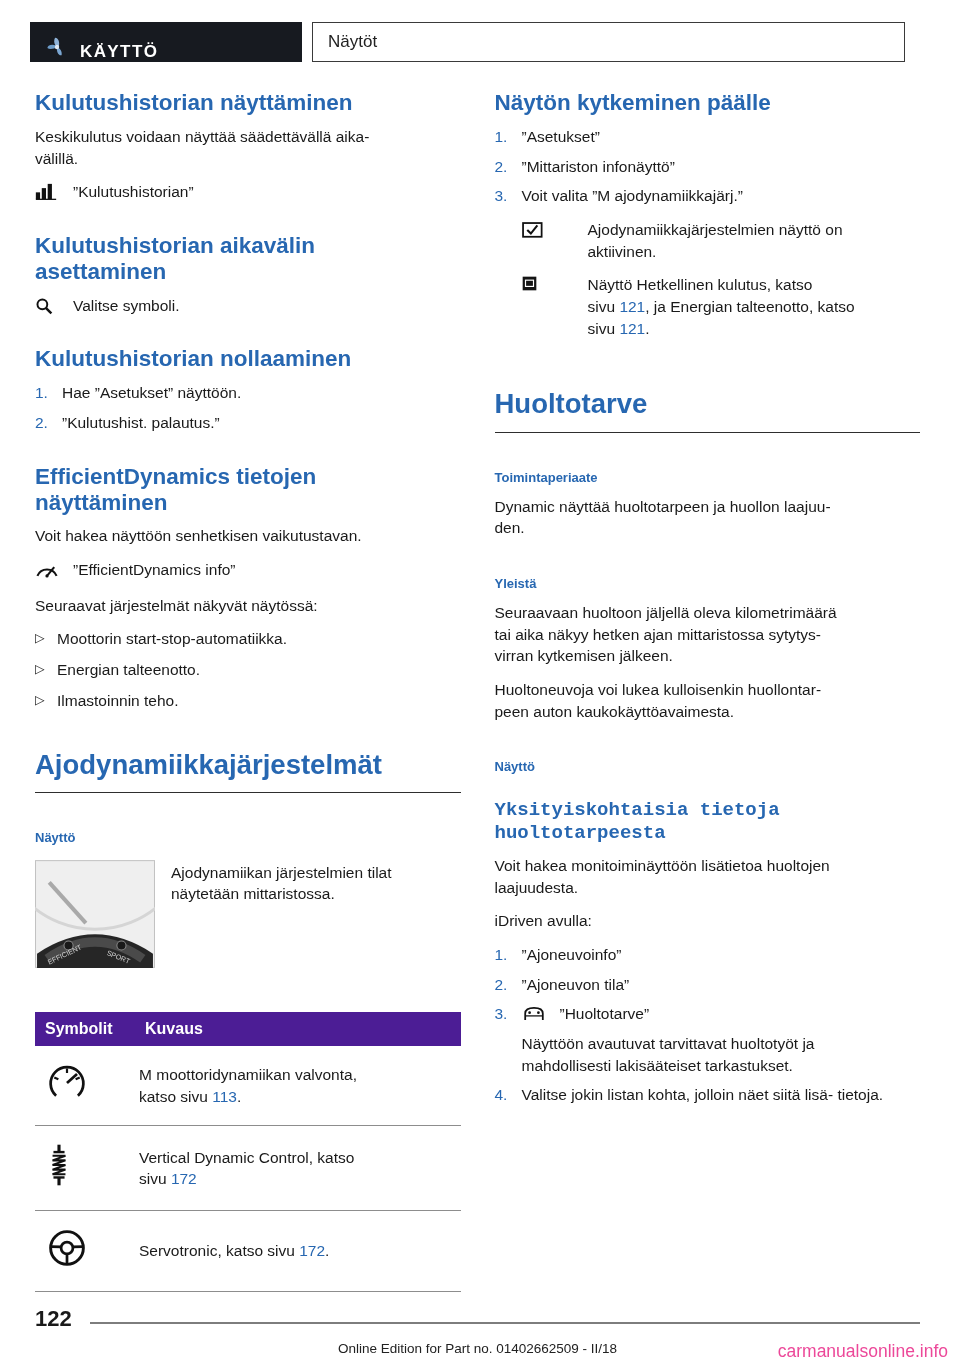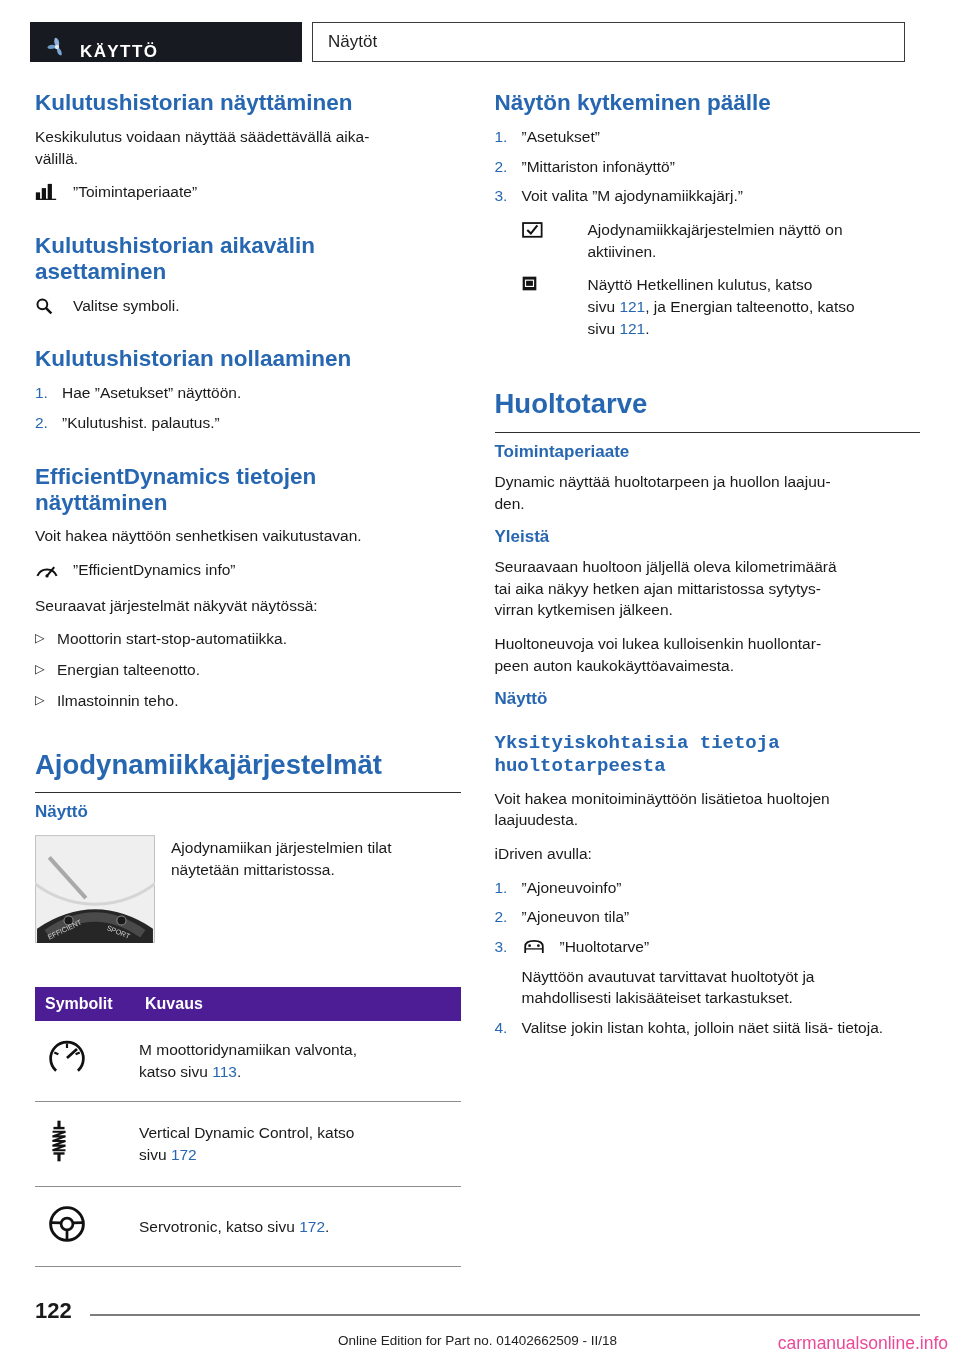--- a/index.html
+++ b/index.html
@@ -18,21 +18,21 @@
   .tab{width:272px;background:#171a20;color:#fff;display:flex;align-items:flex-end;gap:12px;padding:0 16px;flex:0 0 272px;}
   .tablabel{font-weight:700;font-size:17px;letter-spacing:1.4px;}
   .chapterbox{flex:1;margin-left:10px;border:1px solid #3a3a3a;display:flex;align-items:center;padding:0 15px;font-size:17px;color:#222;}
   
   .content{display:flex;margin:12px 40px 0 35px;gap:34px;}
   .col{flex:1;min-width:0;}
   
   .h1{color:var(--blue);font-size:27.5px;font-weight:700;line-height:1.1;margin:38px 0 0;padding-bottom:12px;border-bottom:1px solid #2e2e2e;white-space:pre-line;}
   .h2{color:var(--blue);font-size:22.5px;font-weight:700;line-height:1.15;margin:30px 0 10px;white-space:pre-line;}
   .h2.first{margin-top:16px;}
-  .h3{color:var(--blue);font-size:17px;font-weight:700;line-height:1.15;margin:9px 0 10px;white-space:pre-line;}
+  .h3{color:var(--blue);font-size:13px;font-weight:700;line-height:1.15;margin:38px 0 10px;white-space:pre-line;}
   .h4{color:var(--blue);font-size:19px;font-weight:700;line-height:1.2;margin:24px 0 10px;white-space:pre-line;font-family:Liberation Mono, monospace;}
   .p{font-size:15.5px;line-height:1.4;margin:0 0 12px;white-space:pre-line;}
   .link{color:var(--blue);cursor:pointer;}
   
   .iconline{display:flex;align-items:flex-start;gap:12px;margin:2px 0 14px;}
   .iconline .ic{flex:0 0 26px;width:26px;display:flex;justify-content:flex-start;padding-top:2px;}
   .iconline .txt{font-size:15.5px;line-height:1.4;white-space:pre-line;}
   
   .step{display:flex;margin:0 0 8px;}
   .stepnum{color:var(--blue);flex:0 0 27px;width:27px;font-size:15.5px;line-height:1.4;}
@@ -49,21 +49,21 @@
   .figbox{flex:0 0 120px;}
   .figcaption{font-size:15.5px;line-height:1.4;white-space:pre-line;padding-top:2px;}
   
   .symtable{width:100%;border-collapse:collapse;margin-top:40px;}
   .symtable th{background:#4c1d95;color:#fff;font-size:16px;text-align:left;padding:8px 10px;font-weight:700;}
   .symtable th.c1{width:100px;}
   .symtable td{border-bottom:1px solid #8d8d8d;padding:17px 8px 17px 4px;font-size:15.5px;line-height:1.4;vertical-align:middle;}
   .symtable td.symcell{padding-left:12px;}
   .desccell .txt{white-space:pre-line;}
   
-  .footer{position:absolute;left:35px;right:40px;bottom:14px;}
+  .footer{position:absolute;left:35px;right:40px;bottom:6px;}
   .footline{display:flex;align-items:center;gap:18px;}
   .pageno{font-size:22px;font-weight:700;}
   .rule{flex:1;height:2px;background:#7d7d7d;margin-top:8px;}
   .edition{text-align:center;font-size:13.5px;color:#222;margin-top:9px;}
   .watermark{position:absolute;right:-28px;bottom:-6px;color:#ec4899;font-size:17.5px;}
 </style>
 </head>
 <body>
 
 <div class="page">
@@ -94,21 +94,21 @@
 välillä.</p>
       <div class="iconline">
         <span class="ic">
           <svg width="22" height="17" viewBox="0 0 26 20" aria-hidden="true">
             <rect x="1" y="11" width="5" height="8" fill="#111"></rect>
               <rect x="8" y="6" width="5" height="13" fill="#111"></rect>
               <rect x="15" y="1" width="5" height="18" fill="#111"></rect>
               <rect x="1" y="18.5" width="24" height="1.5" fill="#111"></rect>
           </svg>
         </span>
-        <span class="txt">”Toimintaperiaate”</span>
+        <span class="txt">”Kulutushistorian”</span>
       </div>
 
       <h2 class="h2">Kulutushistorian aikavälin
 asettaminen</h2>
       <div class="iconline">
         <span class="ic">
           <svg width="18" height="18" viewBox="0 0 22 22" aria-hidden="true">
             <circle cx="9" cy="9" r="6" fill="none" stroke="#111" stroke-width="2.4"></circle>
               <line x1="13.5" y1="13.5" x2="20" y2="20" stroke="#111" stroke-width="3"></line>
           </svg>

